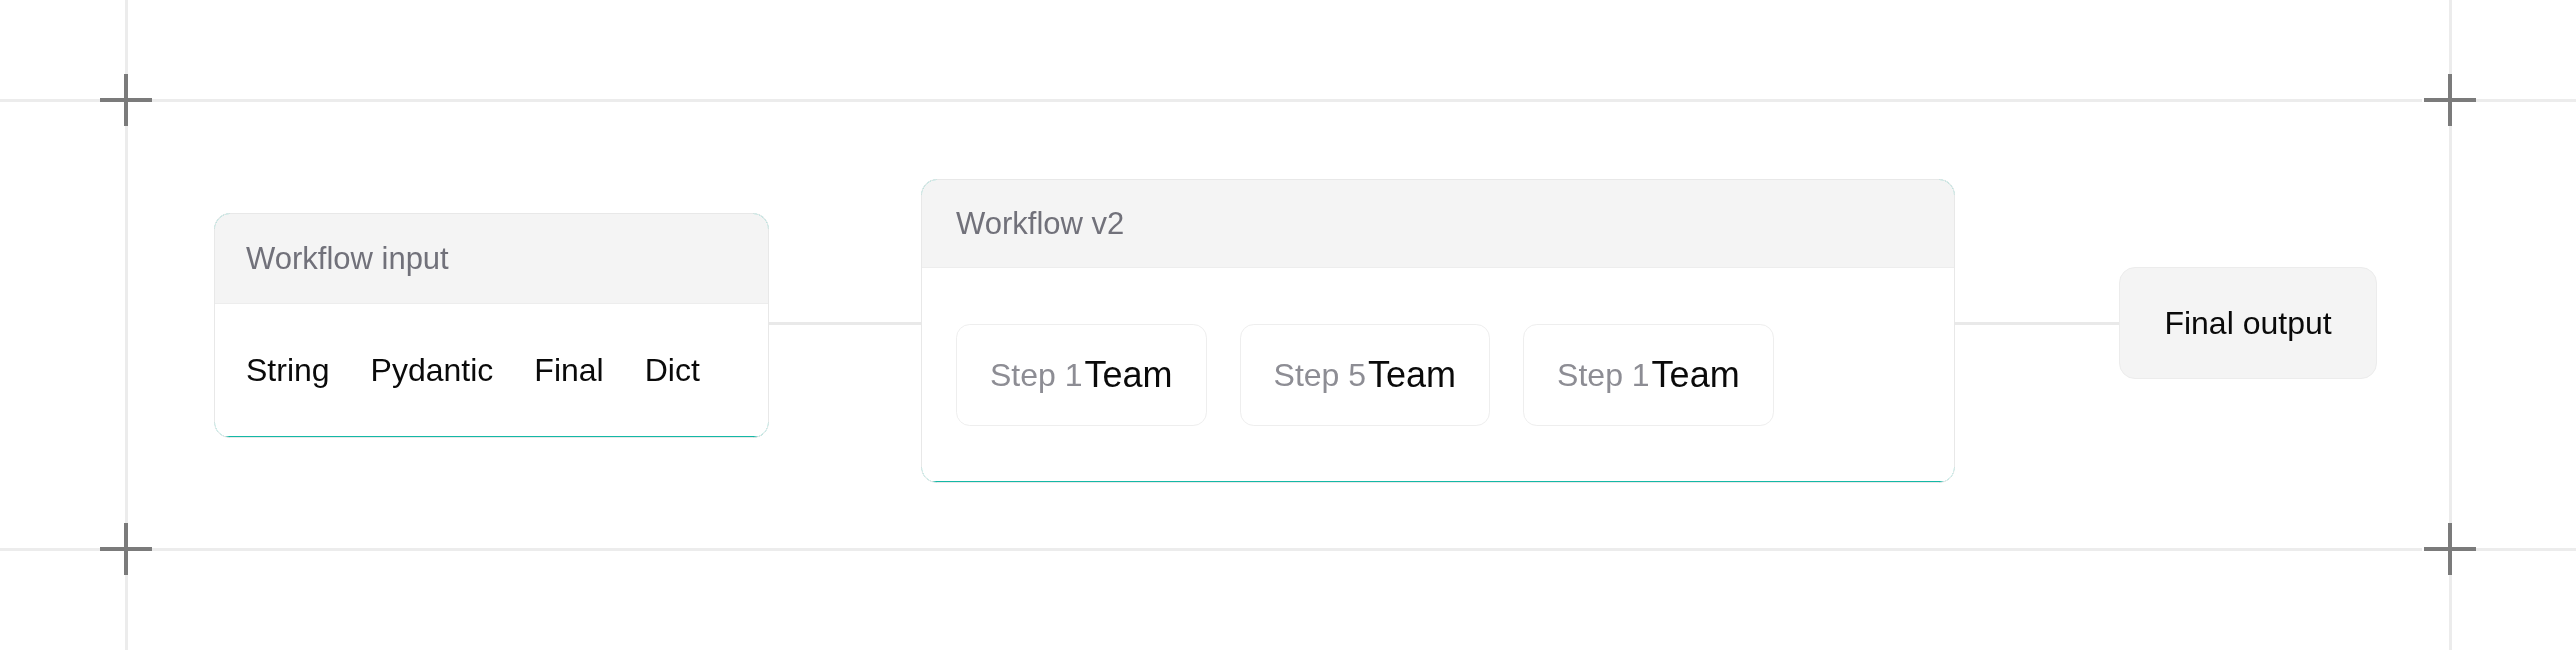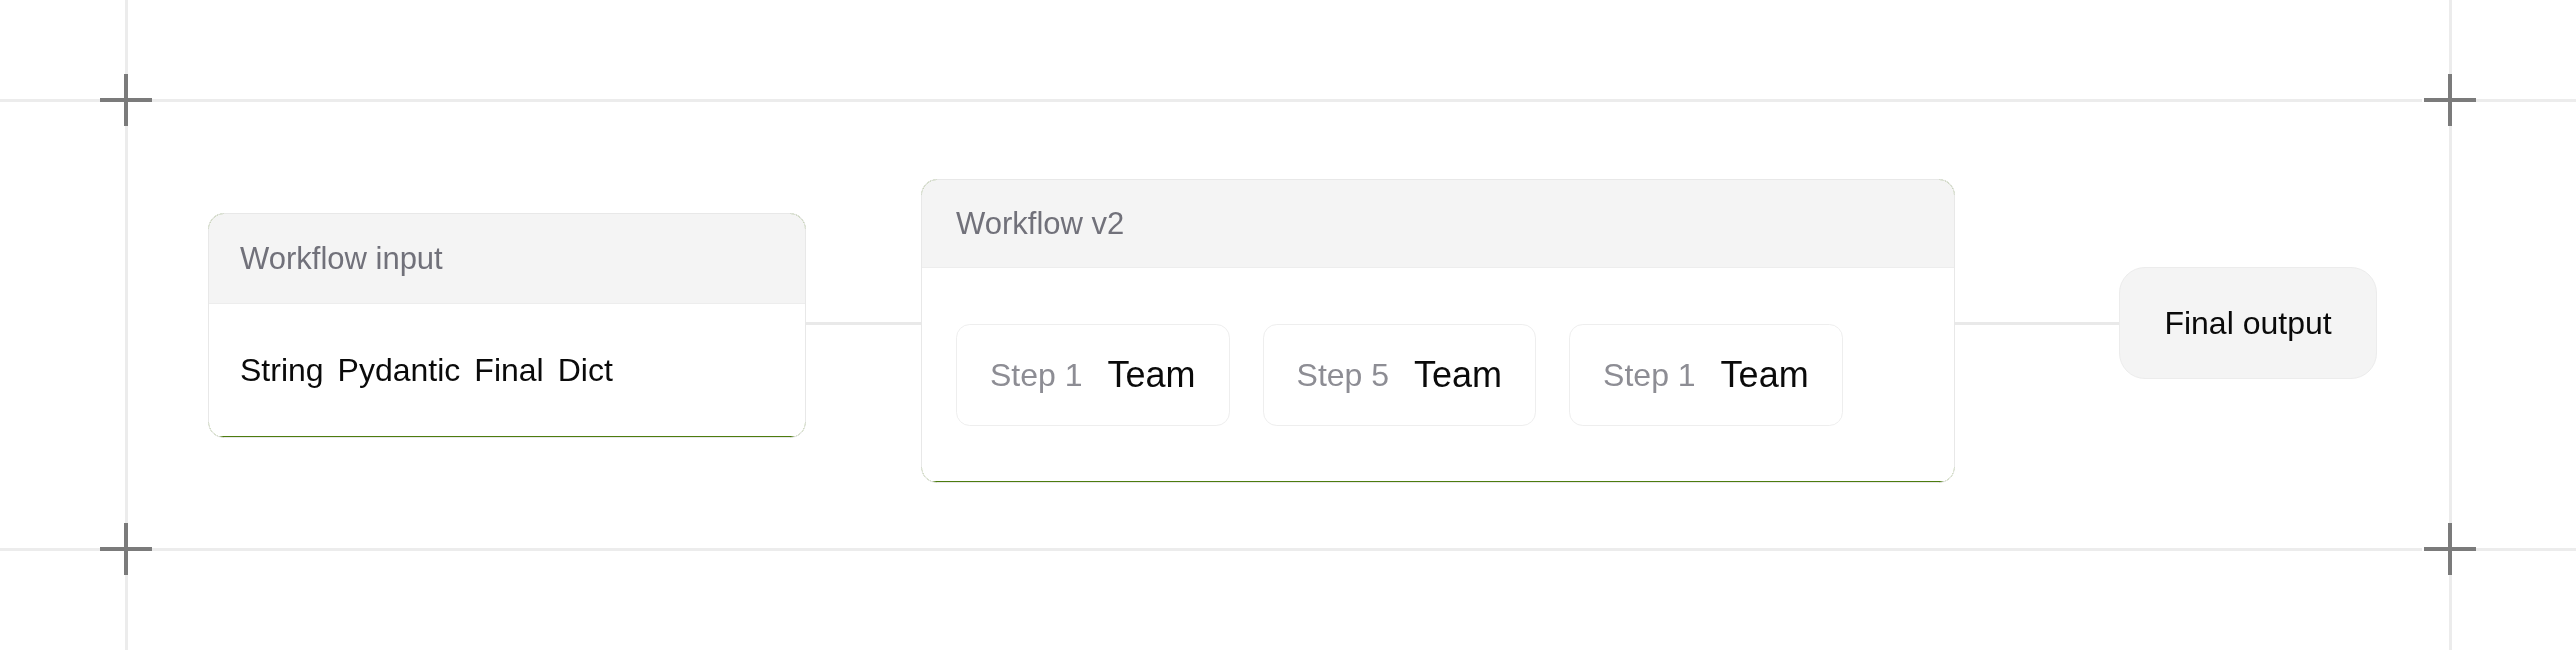--- a/index.html
+++ b/index.html
@@ -65,21 +65,21 @@
     position: absolute;
     height: 2.6px;
     background: #e9e9e9;
   }
 
   
   .node {
     position: absolute;
     border: 1.7px solid #e8e8e8;
     border-radius: 15.5px;
-    background: #4d7c0f;
+    background: #14b8a6;
     box-sizing: border-box;
     overflow: hidden;
   }
   .node-header {
     background: #f4f4f4;
     border-bottom: 1.7px solid #ededed;
     color: #71717a;
     font-size: 31px;
     line-height: 1;
     display: flex;
@@ -88,33 +88,33 @@
   }
   .node-body {
     background: #ffffff;
     display: flex;
     align-items: center;
     box-sizing: border-box;
   }
 
   
   #node-workflow-input {
-    left: 208px;
+    left: 214px;
     top: 213px;
-    width: 598px;
+    width: 555px;
     height: 225px;
   }
   #node-workflow-input .node-header {
     height: 90px;
     padding-left: 31px;
   }
   #node-workflow-input .node-body {
     height: 132px;
     padding-left: 31px;
-    gap: 14px;
+    gap: 41px;
   }
   .type-chip {
     color: #0a0a0a;
     font-size: 32px;
     line-height: 1;
     white-space: nowrap;
   }
 
   
   #node-workflow-v2 {
@@ -135,21 +135,21 @@
   }
 
   .step-box {
     border: 1.7px solid #eeeeee;
     border-radius: 13.8px;
     background: #ffffff;
     height: 102px;
     display: flex;
     align-items: center;
     justify-content: center;
-    gap: 25px;
+    gap: 2px;
     padding: 0 33px;
     box-sizing: border-box;
     white-space: nowrap;
   }
   .step-index {
     color: #8d8d94;
     font-size: 32px;
     line-height: 1;
   }
   .step-label {
@@ -160,21 +160,21 @@
 
   
   #node-final-output {
     position: absolute;
     left: 2119px;
     top: 267px;
     width: 258px;
     height: 112px;
     background: #f4f4f4;
     border: 1.7px solid #ececec;
-    border-radius: 26px;
+    border-radius: 16px;
     display: flex;
     align-items: center;
     justify-content: center;
     box-sizing: border-box;
   }
   .final-output-label {
     color: #0a0a0a;
     font-size: 32px;
     line-height: 1;
     white-space: nowrap;

